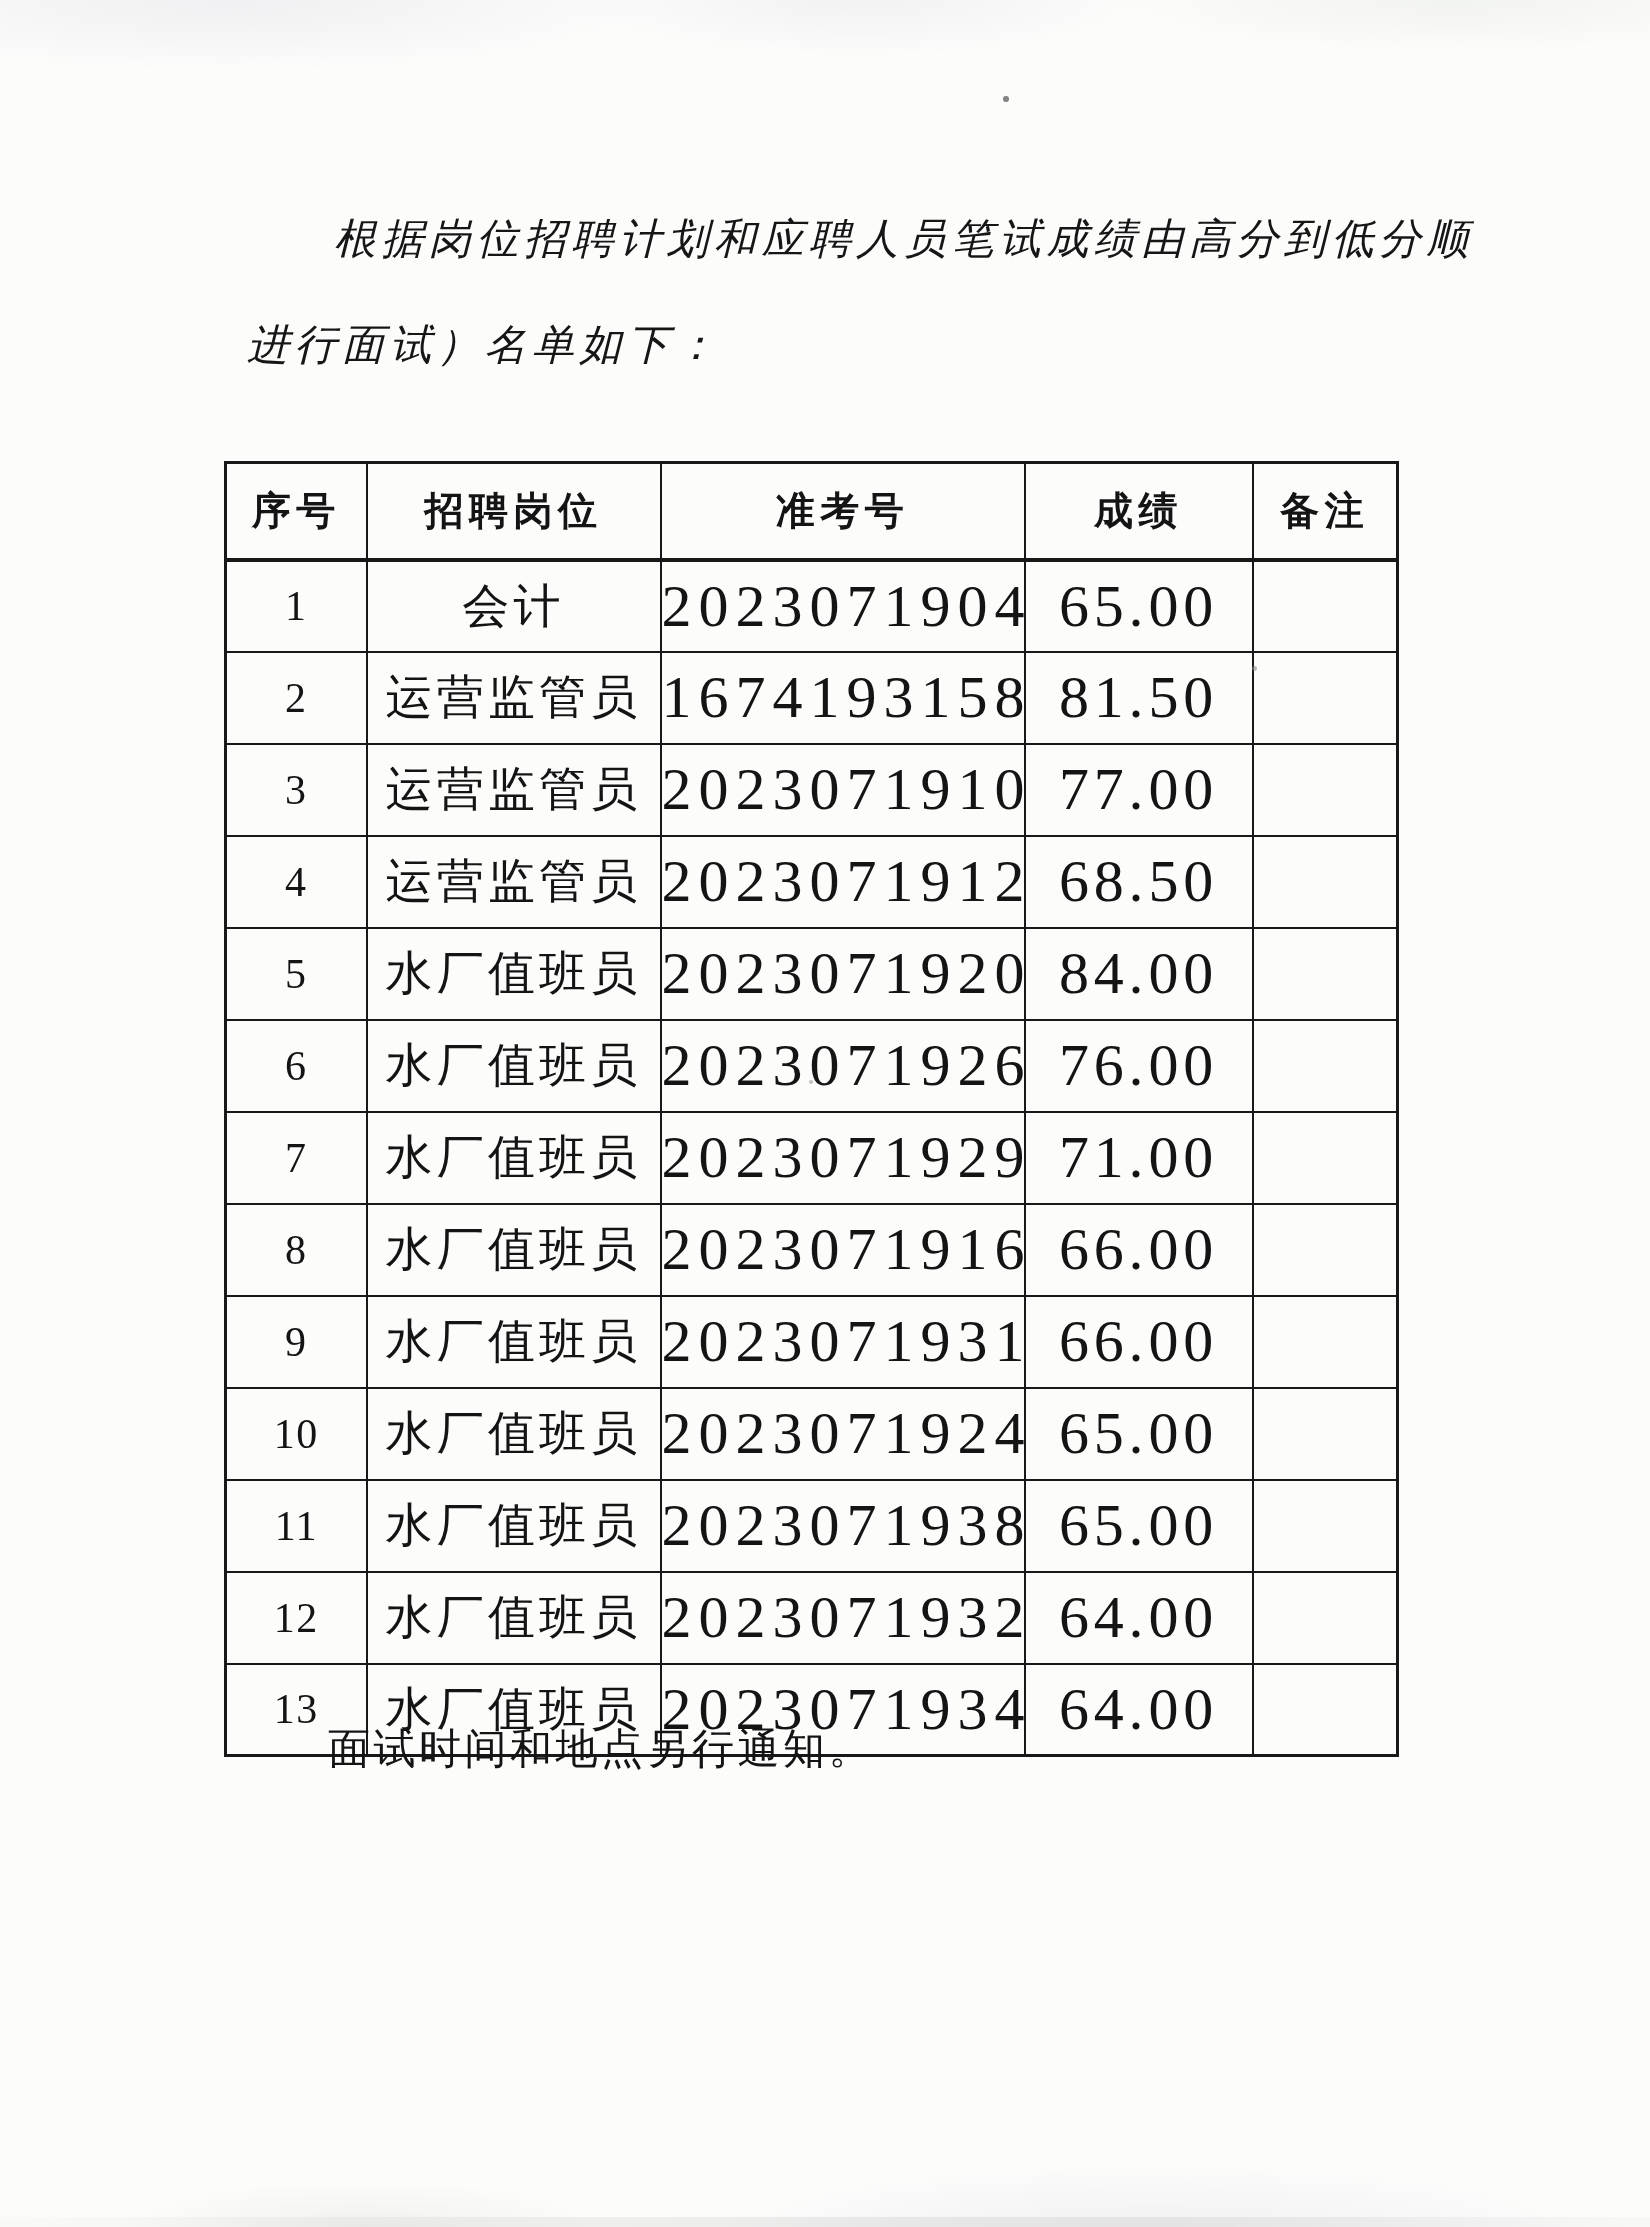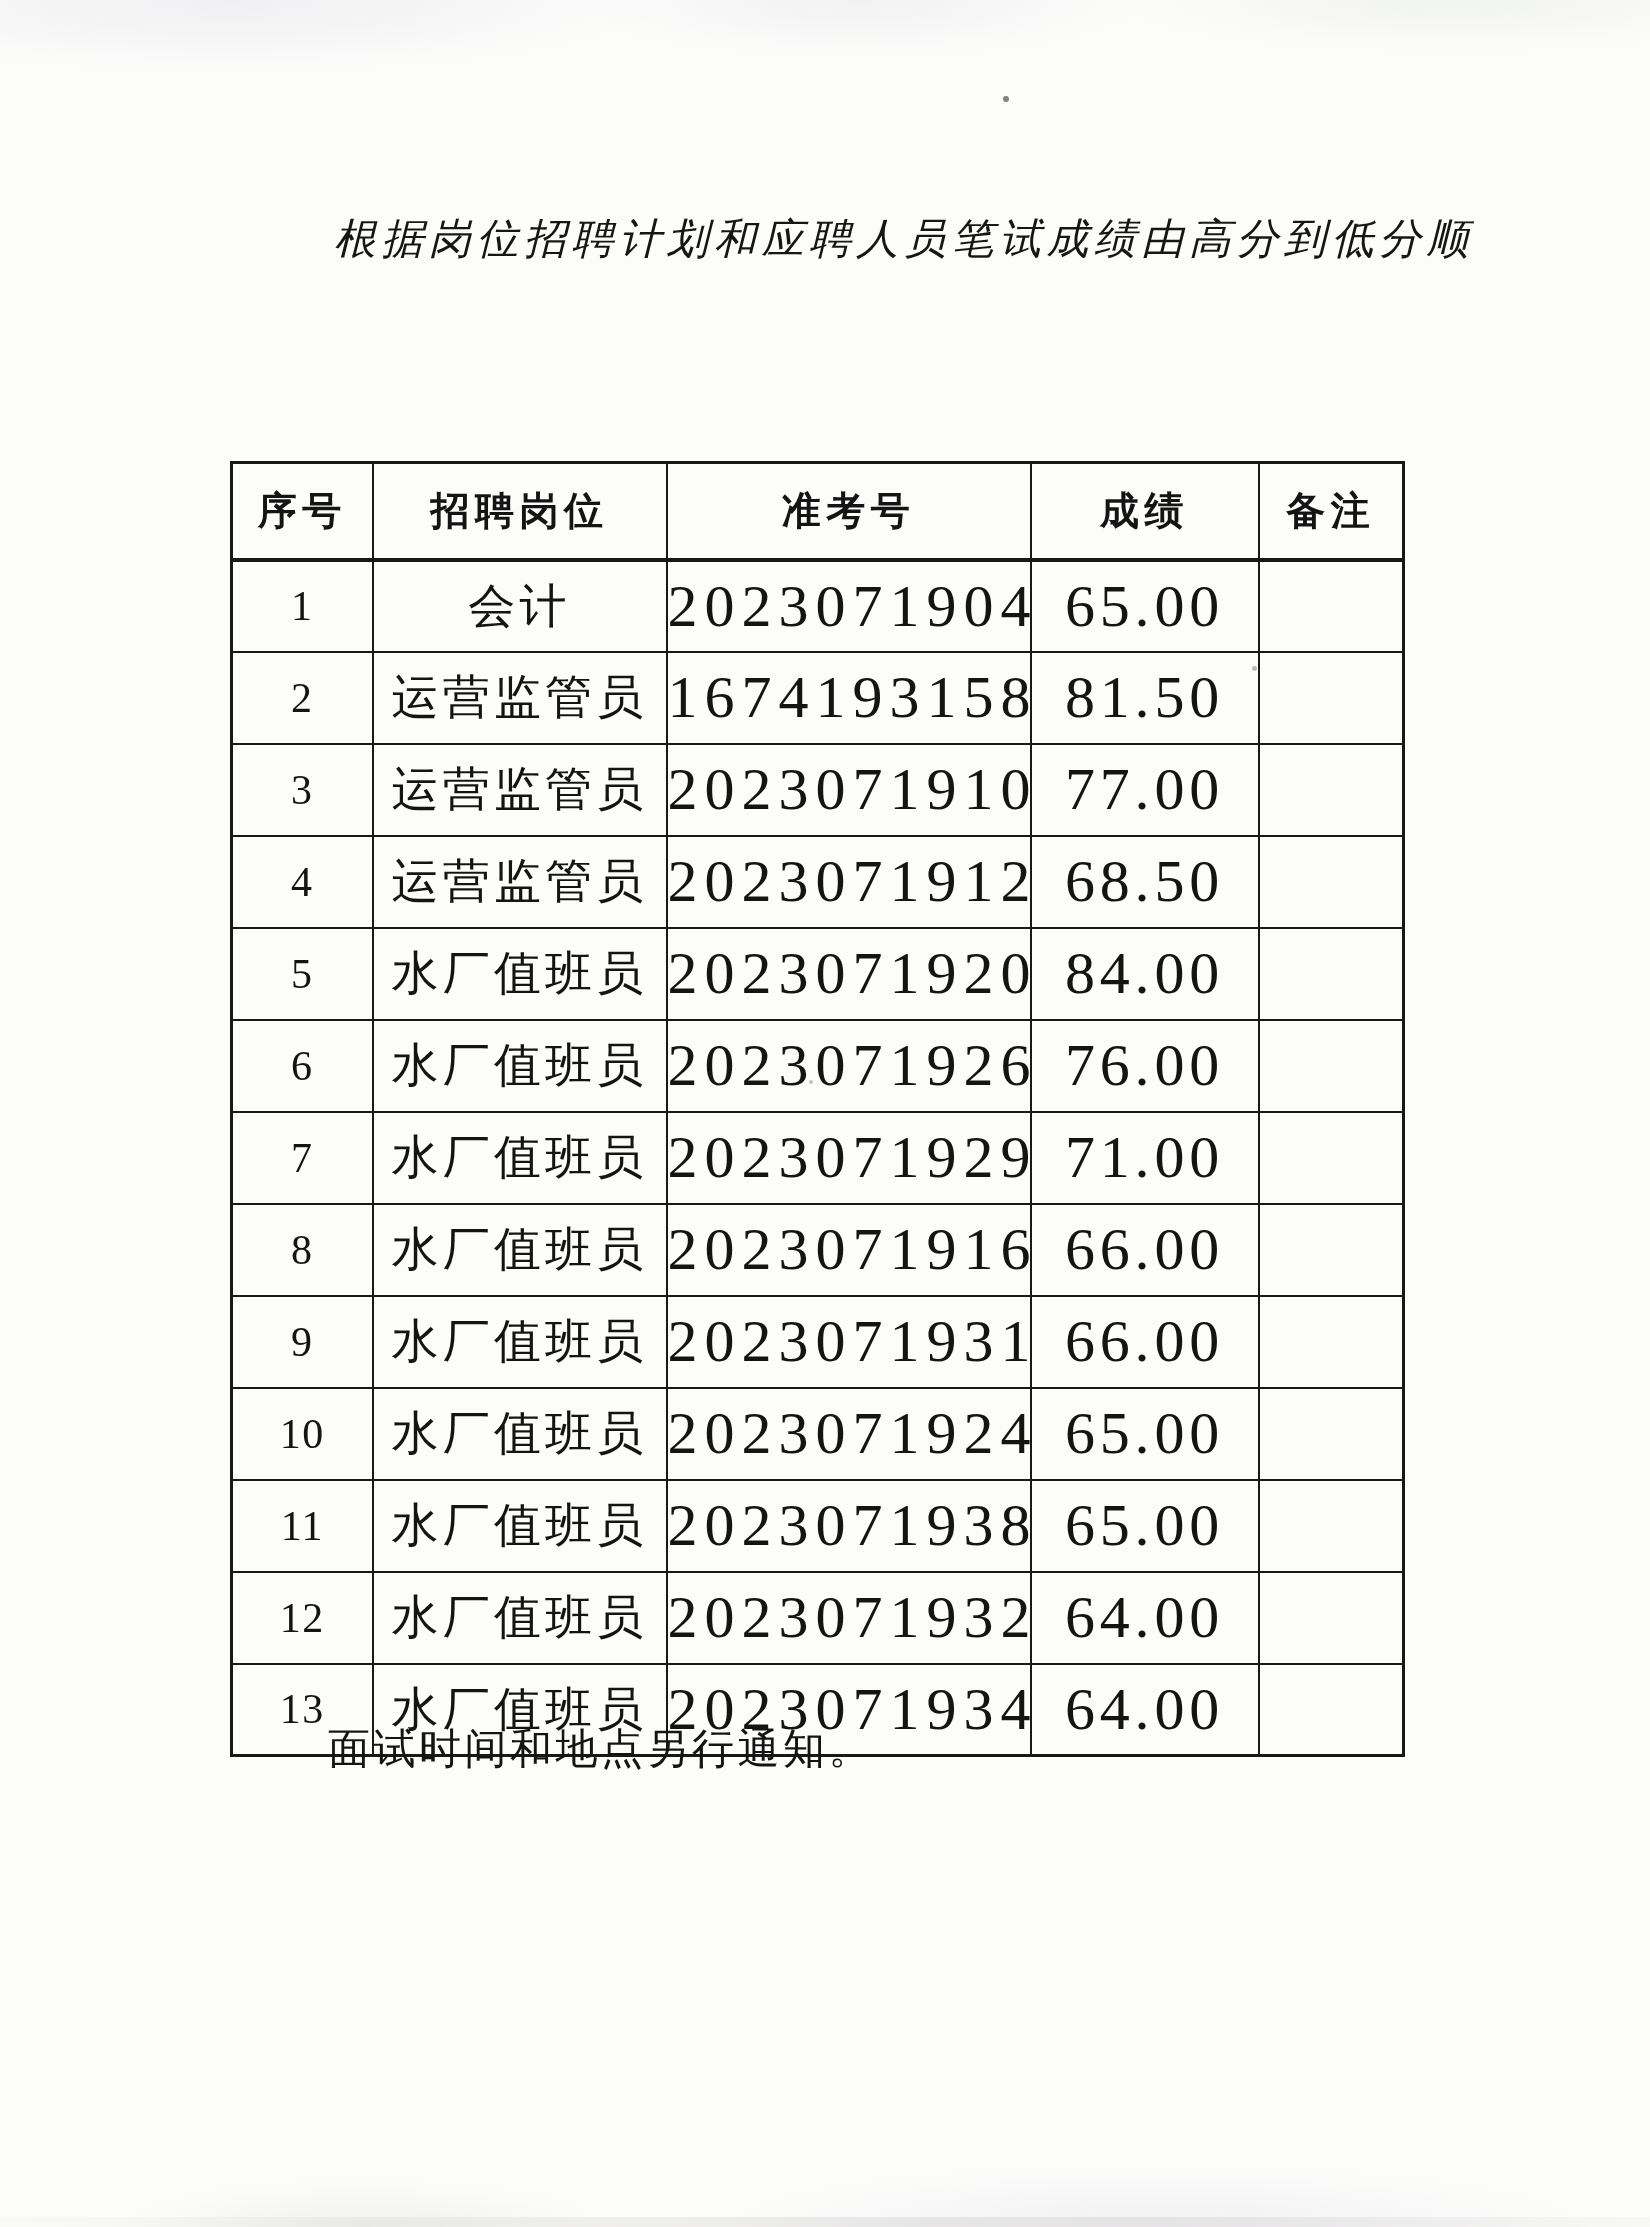--- a/index.html
+++ b/index.html
@@ -26,21 +26,21 @@
       radial-gradient(623px 90px at 70% 100%, rgba(172,160,180,0.12), transparent 70%);
   }
   .intro {
     position:absolute; left:247px; top:186px; width:1257px;
     font-size:42px; letter-spacing:5.5px; color:#161616;font-style:italic;
   }
   .intro-line { height:106px; line-height:106px; white-space:nowrap; }
   .intro-line.indent { padding-left:87px; }
 
   .results-table {
-    position:absolute; left:230px; top:461px;
+    position:absolute; left:224px; top:461px;
     width:1171px; table-layout:fixed; border-collapse:collapse;
     border:3.5px solid var(--line,#181818);
   }
   .results-table th, .results-table td {
     border:2.1px solid var(--line,#181818);
     border-top-width:2.8px; border-bottom-width:2.8px;
     text-align:center; vertical-align:middle;
     color:#141414; overflow:hidden;
   }
   .results-table thead tr { height:97px; }
@@ -73,20 +73,21 @@
       rgba(120,120,118,0.03) 100%);
   }
 </style>
 </head>
 <body>
 
 <div class="page">
 
   <div class="intro">
     <div class="intro-line indent">根据岗位招聘计划和应聘人员笔试成绩由高分到低分顺</div>
+    <div class="intro-line">进行面试）名单如下：</div>
   </div>
 
   <table class="results-table">
     <colgroup>
       <col style="width:141px">
       <col style="width:294px">
       <col style="width:364px">
       <col style="width:228px">
       <col style="width:145px">
     </colgroup>

